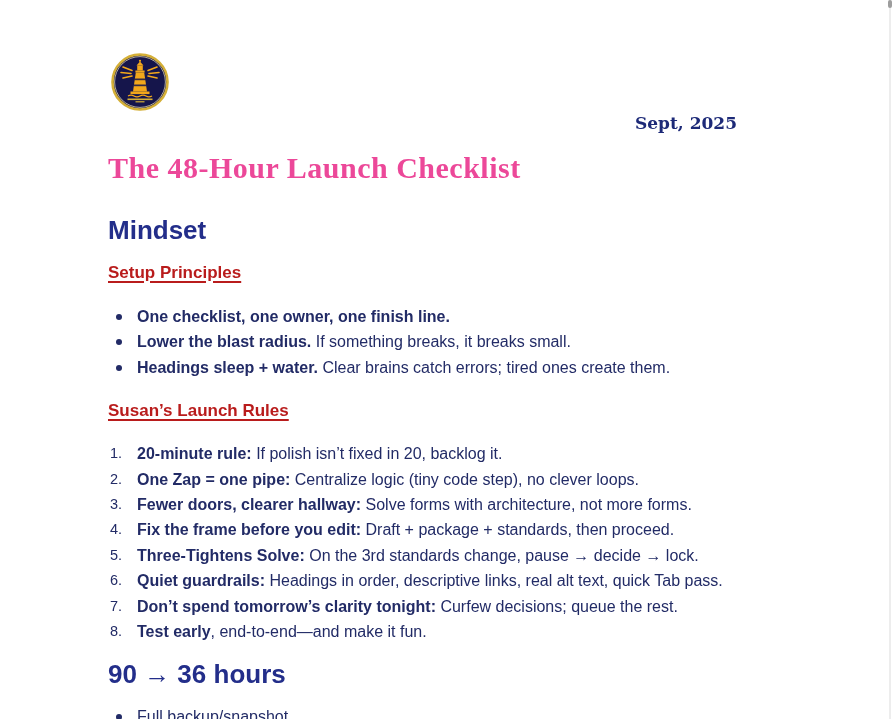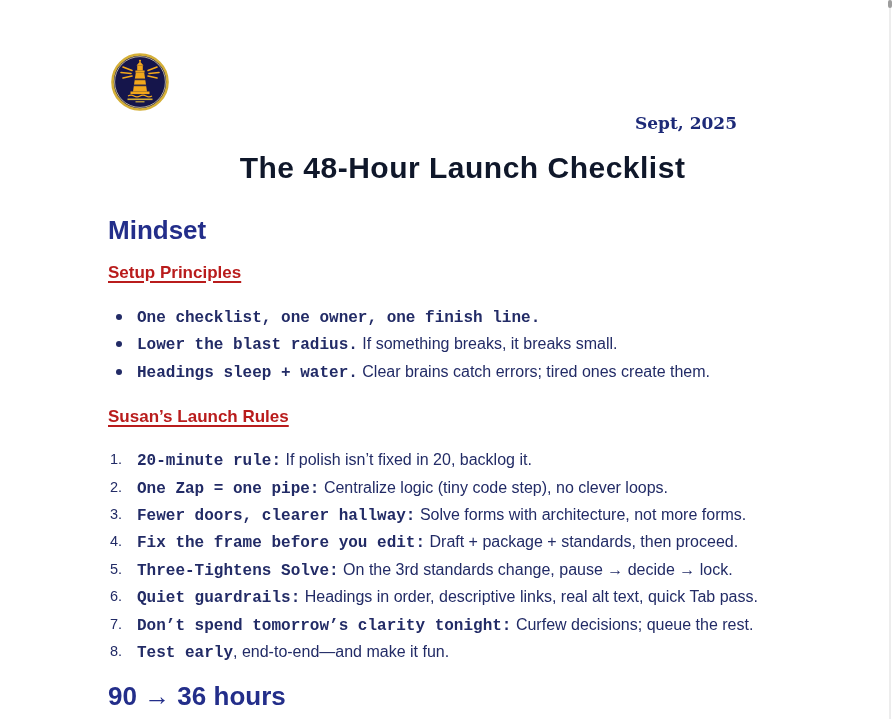--- a/index.html
+++ b/index.html
@@ -18,25 +18,24 @@
     padding-right:80px;
     font-family:"DejaVu Serif","Liberation Serif",serif;
     font-size:17px; line-height:20px;
     color:#1d2a78;
     font-weight:bold;
   }
 
   
   .doc-title {
     margin-top:16px;
-    text-align:center;
-    font-family:Liberation Sans, sans-serif;
+    font-family:Liberation Serif, serif;
     font-weight:bold;
     font-size:30px; line-height:38px;
-    color:#0f172a;
+    color:#ec4899;
     letter-spacing:0.5px;
   }
 
   .h2-serif {
     font-family:Liberation Sans, sans-serif;
     font-weight:bold;
     font-size:26px; line-height:32px;
     color:#232e8a;
   }
   .h2-mindset { margin-top:27px; }
@@ -55,21 +54,21 @@
   ul.doc-list, ol.doc-list { list-style:none; }
   ul.doc-list { margin-top:20px; }
   ol.doc-list { margin-top:19px; }
   .doc-list li {
     position:relative;
     padding-left:29px;
     font-size:16px;
     line-height:25.4px;
     color:#222b66;
   }
-  .doc-list li .b { font-weight:bold;font-family:Liberation Mono, monospace; }
+  .doc-list li .b { font-weight:bold; }
   ul.doc-list li .dot {
     position:absolute; left:8px; top:10px;
     width:6px; height:6px; border-radius:50%;
     background:#222b66;
   }
   ol.doc-list li .num {
     position:absolute; left:2px; top:0;
     font-size:14.5px; color:#222b66;
   }
   ul.last-list { margin-top:15px; }

